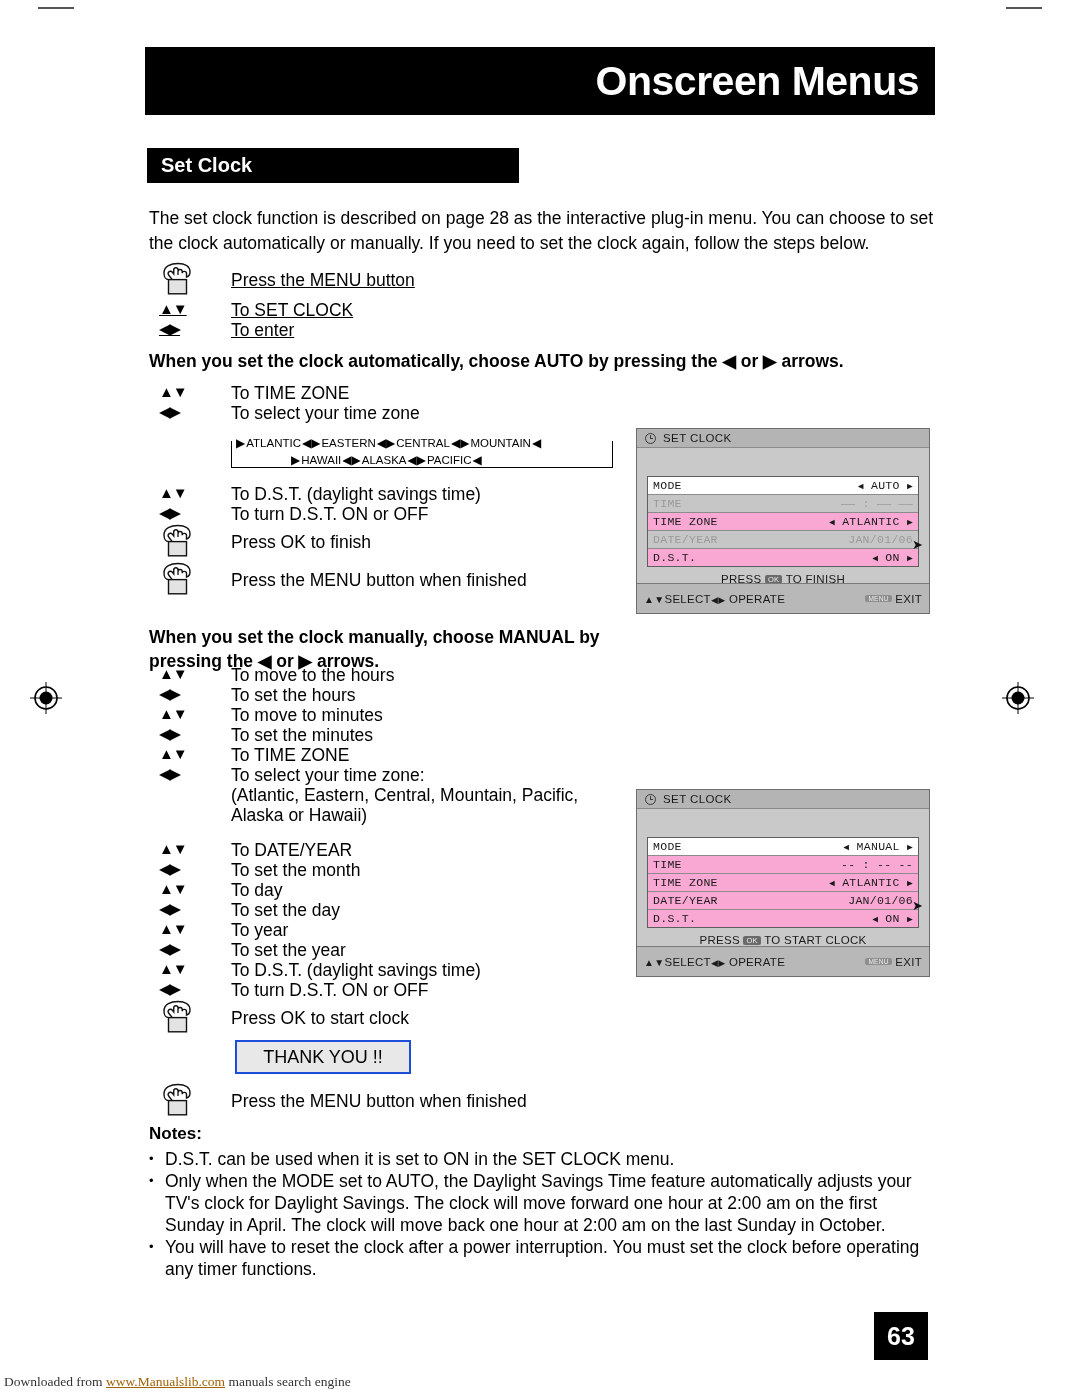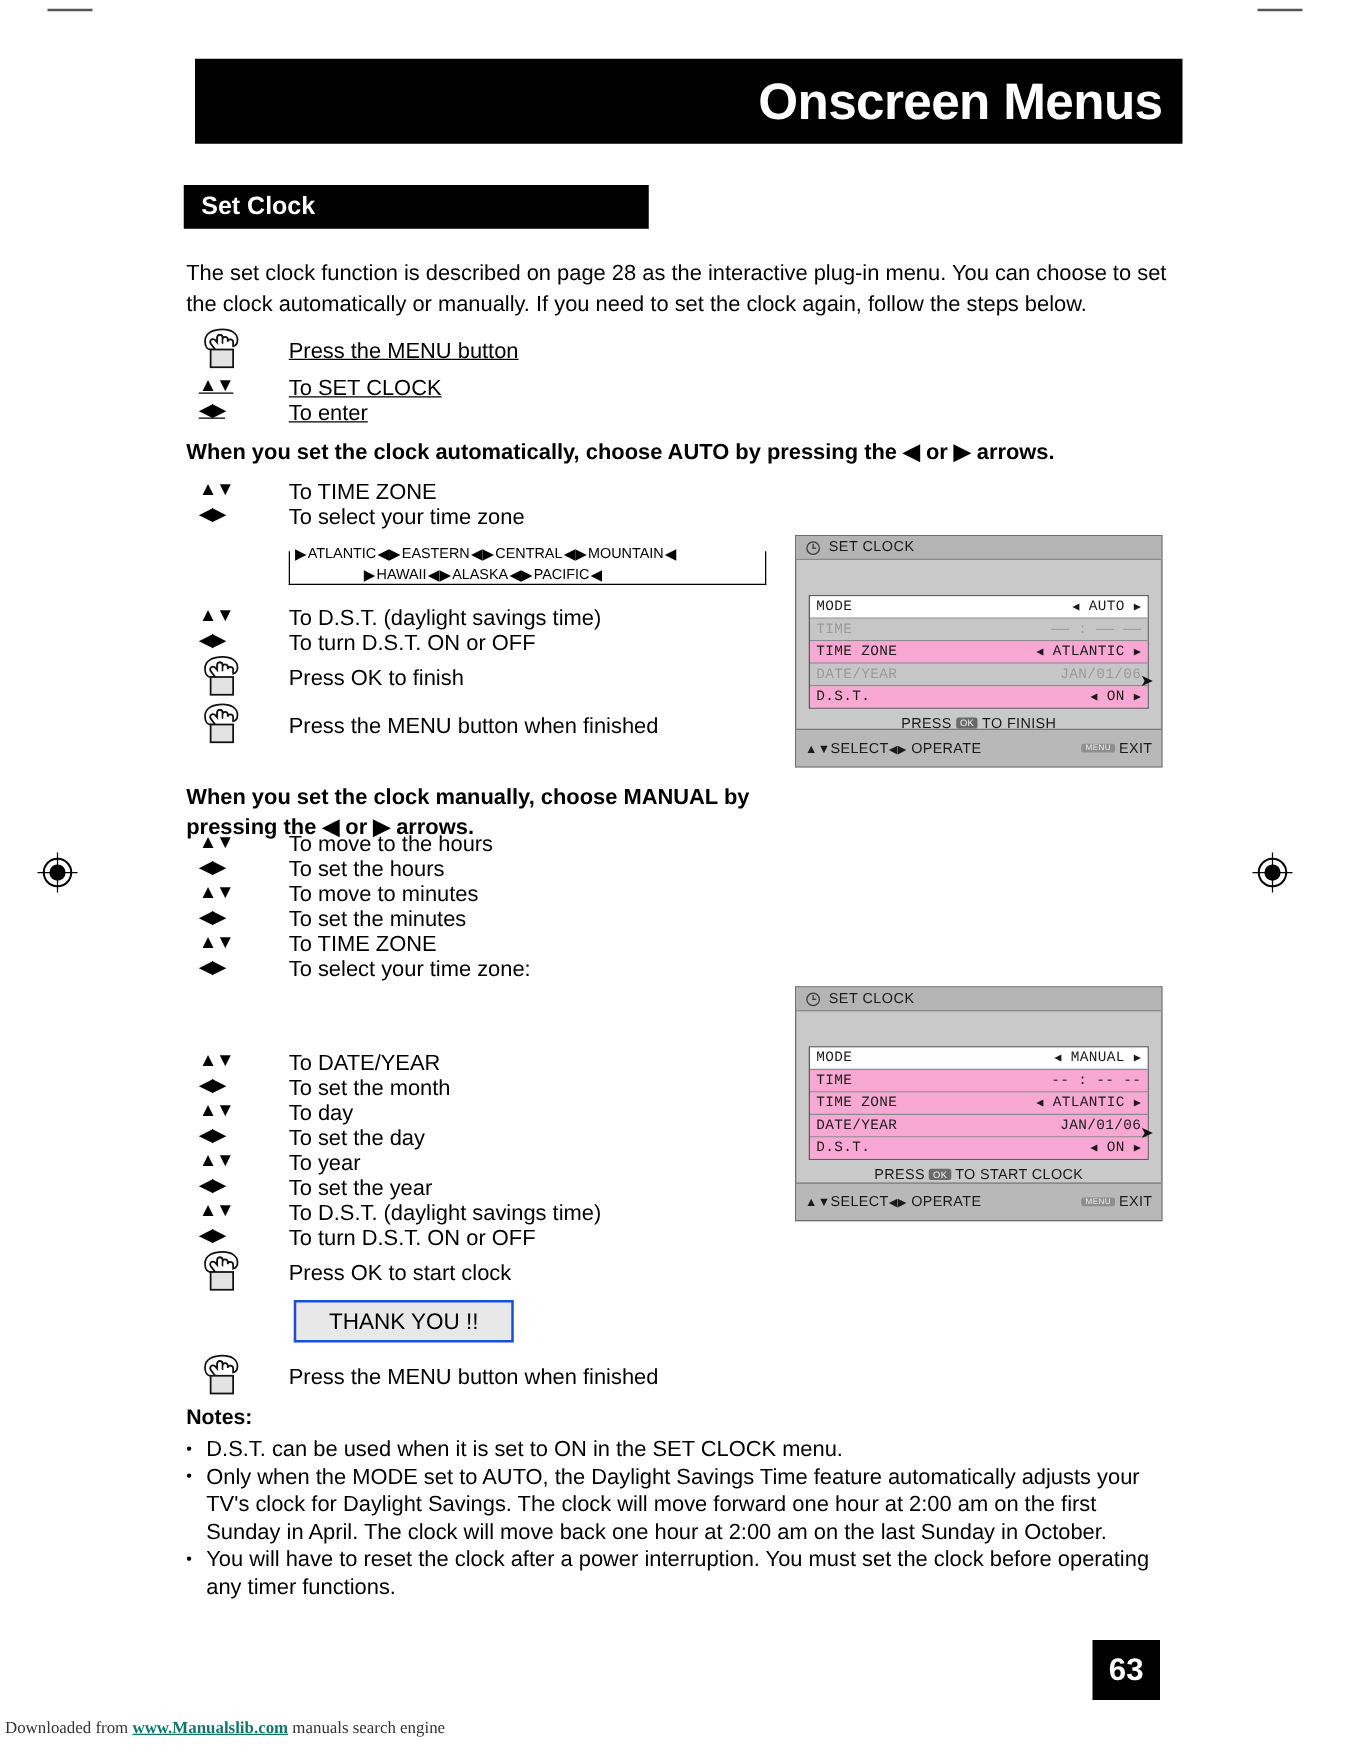--- a/index.html
+++ b/index.html
@@ -23,21 +23,21 @@
   }
   .reg-target {
     position: absolute;
     width: 36px;
     height: 36px;
   }
 
   
   #chapter-band {
     position: absolute;
-    left: 156px;
+    left: 145px;
     top: 47px;
     width: 790px;
     height: 68px;
     background: #000;
     display: flex;
     align-items: center;
     justify-content: flex-end;
   }
   #chapter-band .title {
     color: #fff;
@@ -213,23 +213,22 @@
   
   #download-footer {
     position: absolute;
     left: 4px;
     top: 1374px;
     font-family: "Liberation Serif", serif;
     font-size: 13.5px;
     color: #333;
   }
   #download-footer .lnk {
-    color: #0f766e;
+    color: #a16207;
     text-decoration: underline;
-    font-weight: bold;
   }
 
   
   .osd {
     position: absolute;
     background: #c9c9c9;
     border: 1.5px solid #6d6d6d;
     box-sizing: border-box;
     font-size: 11.5px;
     font-family: "Liberation Sans", sans-serif;
@@ -509,20 +508,25 @@
         <span class="arrows-ud">▲▼</span>
       </div>
       <div class="step-text">To TIME ZONE</div>
     </div>
     <div class="step-row" style="margin-bottom: 0px; min-height: 20px;">
       <div class="step-icon">
         <span class="arrows-lr">◀▶</span>
       </div>
       <div class="step-text">To select your time zone:</div>
     </div>
+    <div class="step-row" style="margin-bottom: 0px; min-height: 20px;">
+      <div class="step-icon"></div>
+      <div class="step-text">(Atlantic, Eastern, Central, Mountain, Pacific,
+Alaska or Hawaii)</div>
+    </div>
   </div>
 
 <div class="steps" id="steps-5">
     <div class="step-row" style="margin-bottom: 0px; min-height: 20px;">
       <div class="step-icon">
         <span class="arrows-ud">▲▼</span>
       </div>
       <div class="step-text">To DATE/YEAR</div>
     </div>
     <div class="step-row" style="margin-bottom: 0px; min-height: 20px;">

